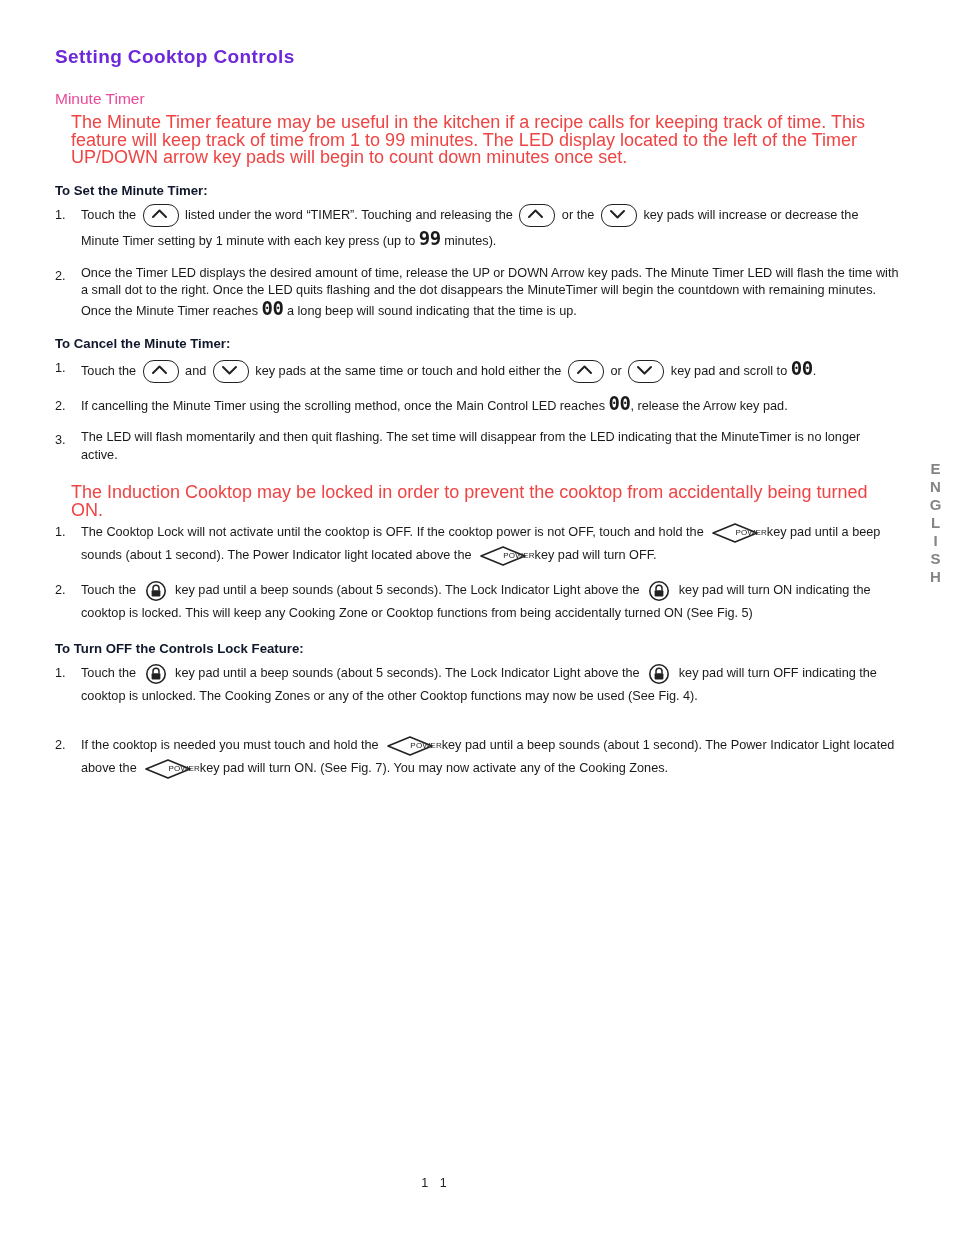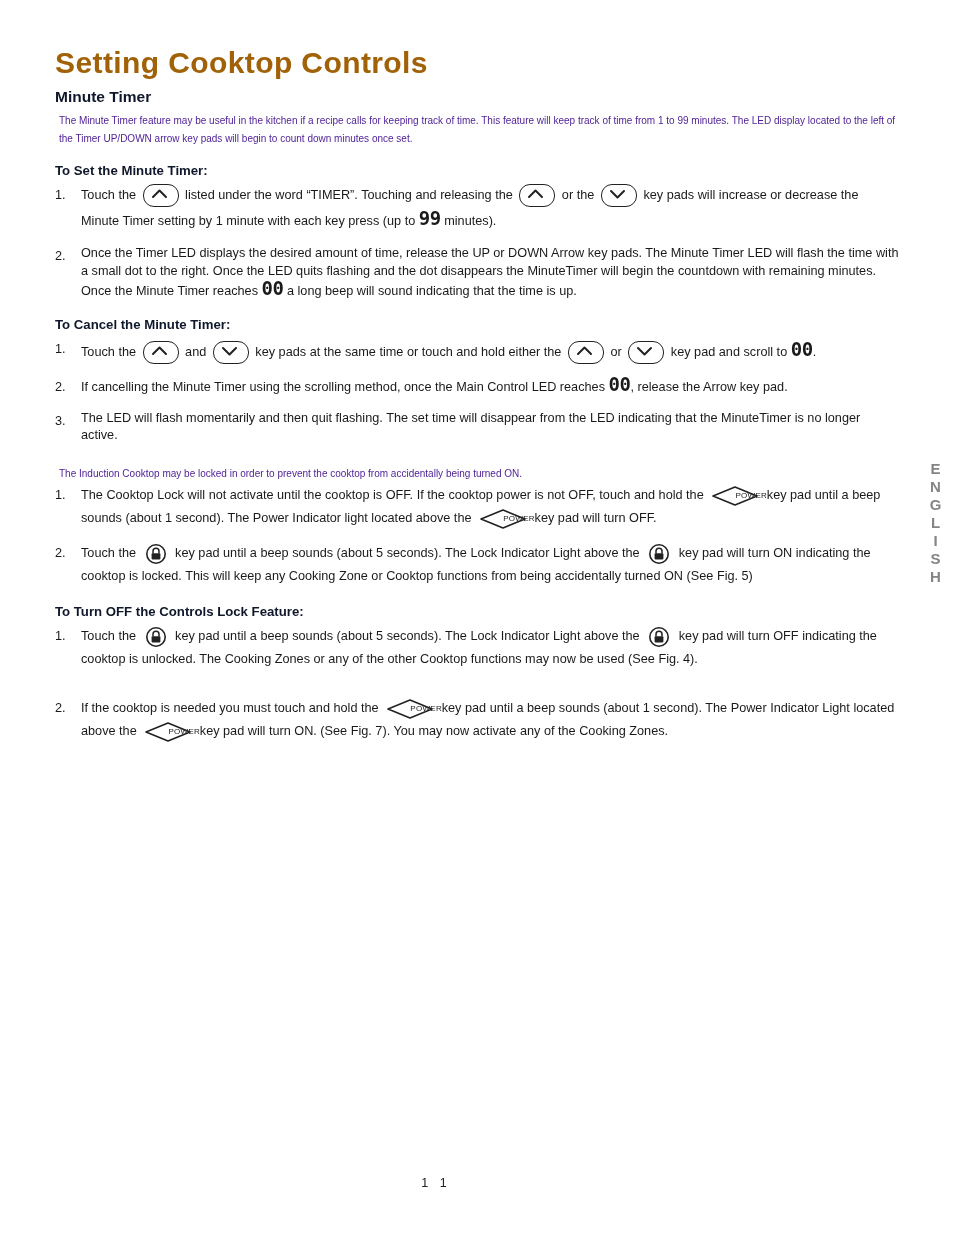--- a/index.html
+++ b/index.html
@@ -21,43 +21,43 @@
     width: 954px;
     height: 1235px;
   }
   .content {
     position: absolute;
     left: 55px;
     top: 46px;
     width: 845px;
   }
   h1.title {
-    font-size: 30px;
+    font-size: 19px;
     font-weight: bold;
     letter-spacing: 0.4px;
-    margin: 0 0 8px 0;
-    color: #a16207;
+    margin: 0 0 22px 0;
+    color: #6d28d9;
   }
   h2.sub {
     font-size: 15.5px;
-    font-weight: bold;
+    font-weight: normal;
     margin: 0 0 6px 0;
-    color: #0f172a;
+    color: #ec4899;
   }
   h3.minor {
     font-size: 13.2px;
     font-weight: bold;
     margin: 16px 0 6px 0;
     color: #0f172a;
   }
   p.para {
-    font-size: 10px;
+    font-size: 18px;
     line-height: 17.5px;
-    margin: 0 0 2px 4px;
-    color: #4c1d95;
+    margin: 0 0 2px 16px;
+    color: #ef4444;
   }
   .list {
     margin: 0;
     padding: 0;
   }
   .item {
     display: flex;
     font-size: 12.7px;
     line-height: 22px;
     margin-bottom: 12px;

